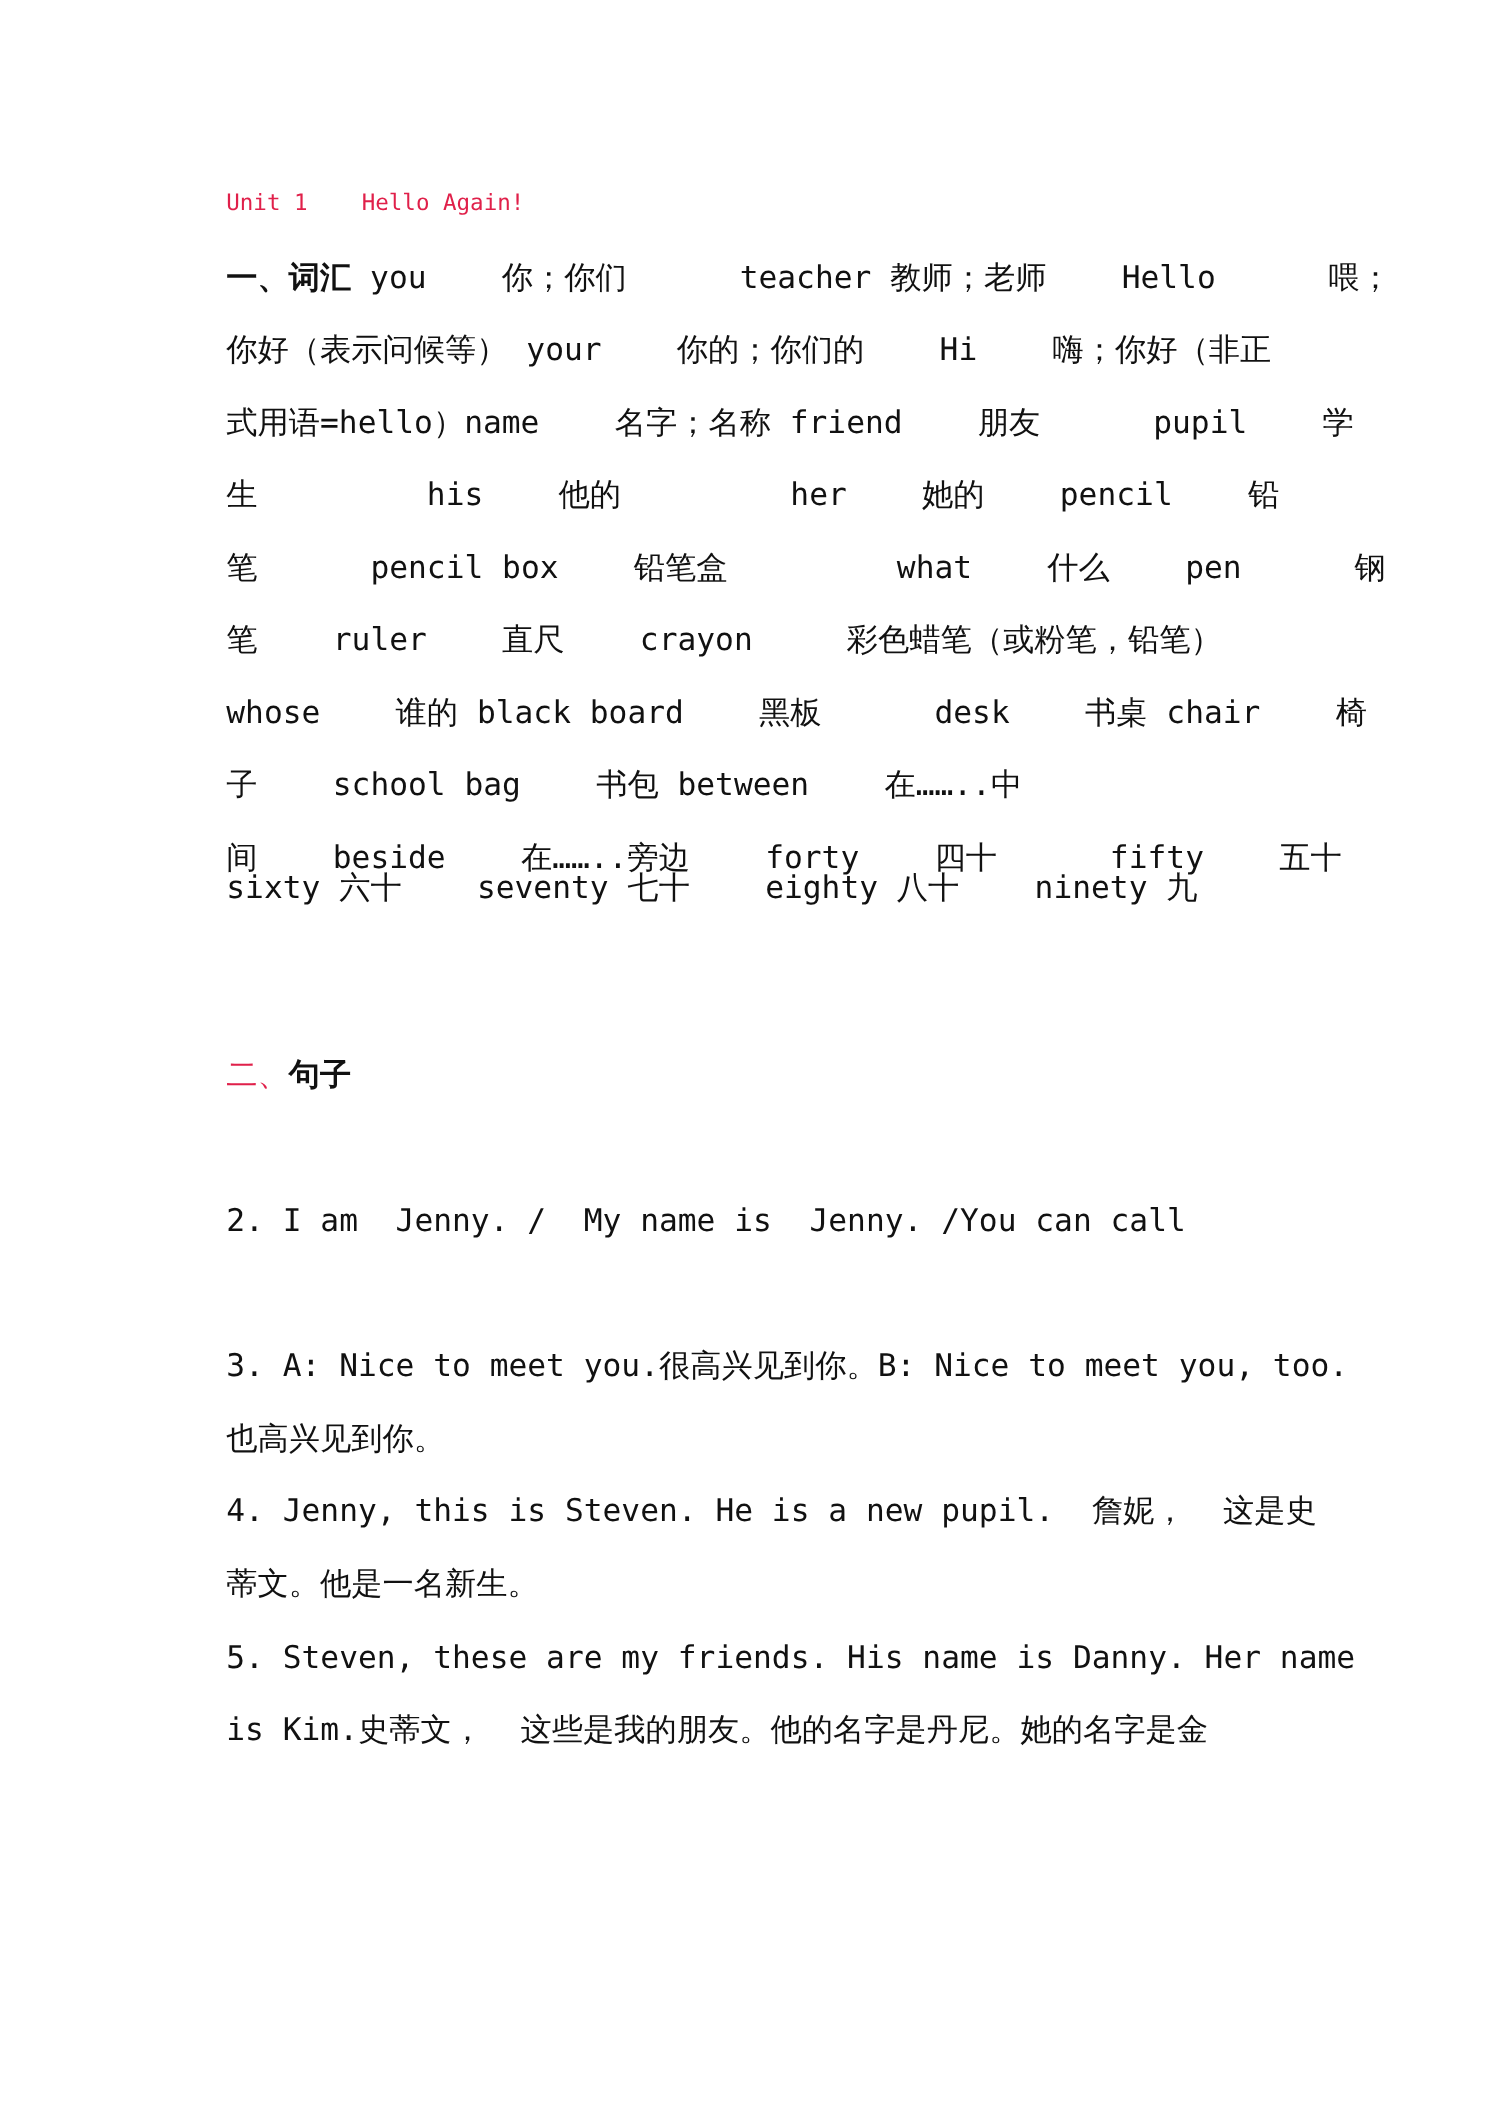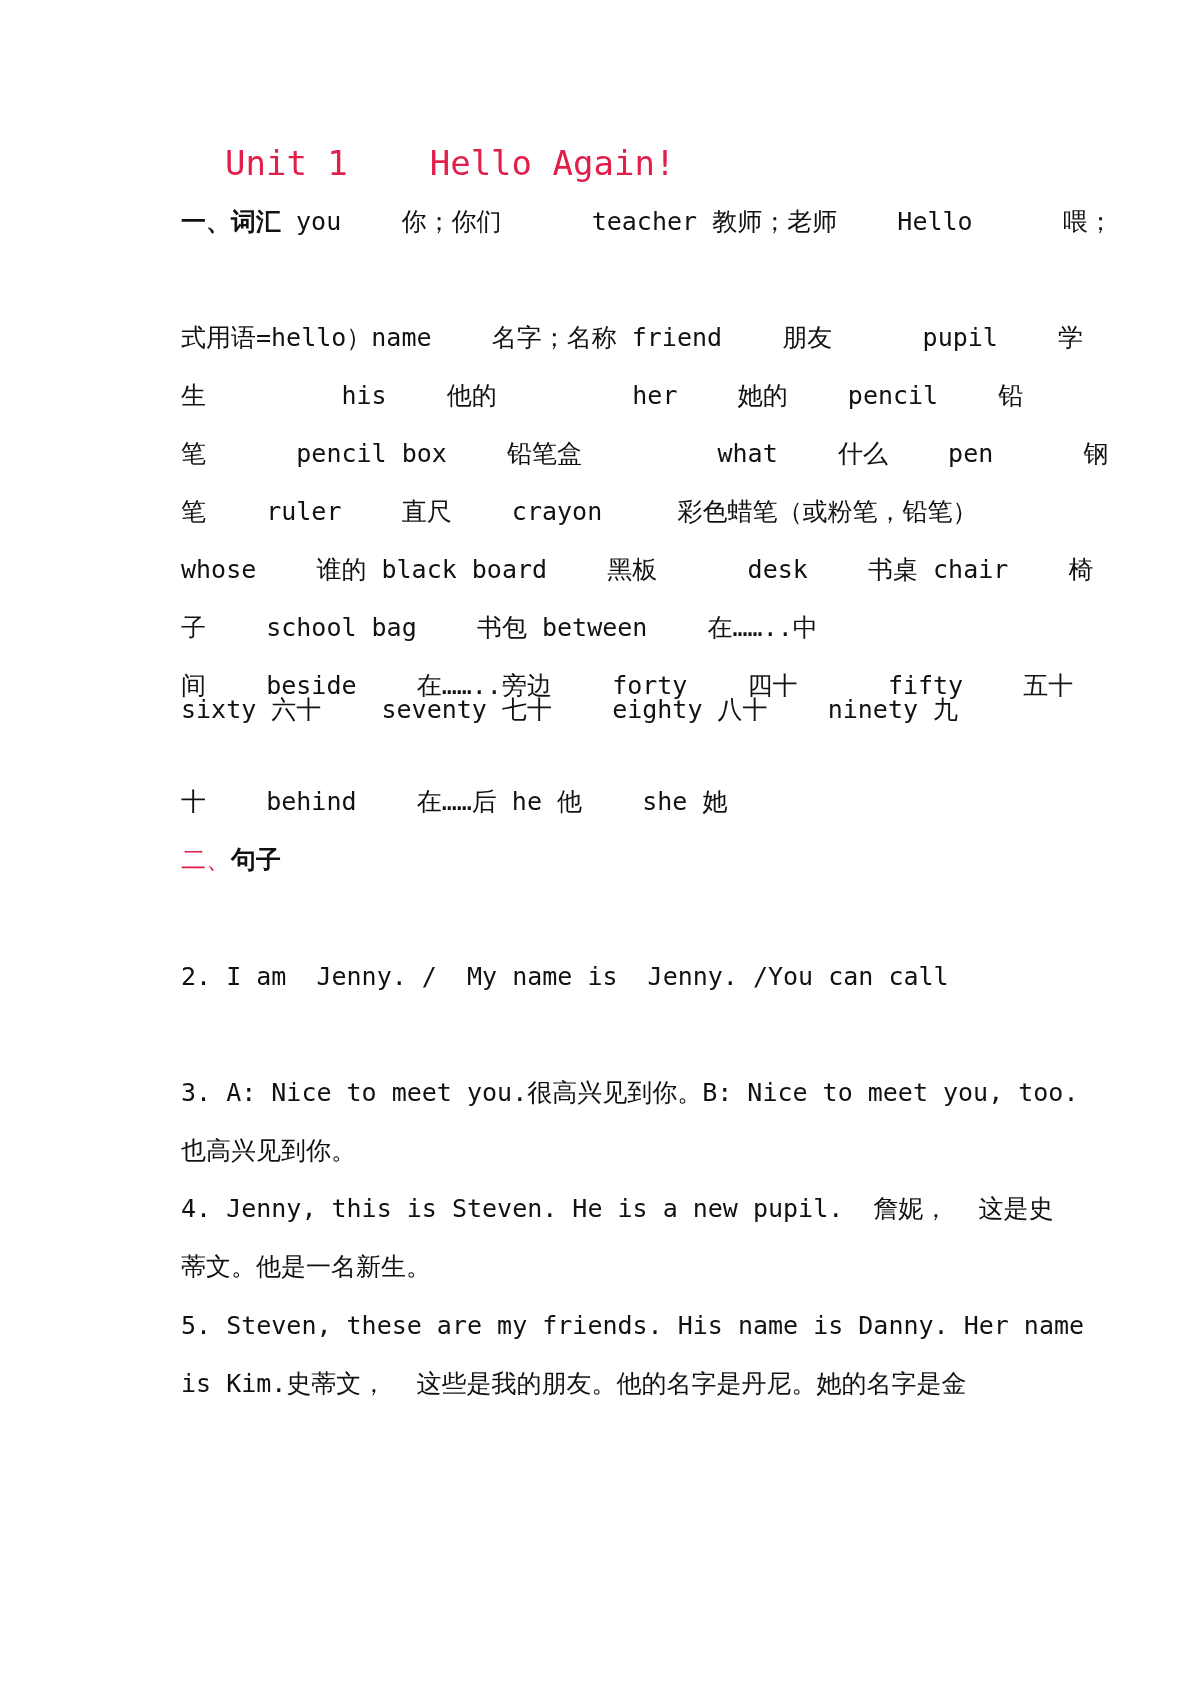--- a/index.html
+++ b/index.html
@@ -1,39 +1,39 @@
 <!DOCTYPE html>
 <html><head>
 <meta charset="utf-8">
 <style>
   html, body { margin: 0; padding: 0; background: #ffffff; }
   body { width: 1191px; height: 1684px; position: relative; overflow: hidden;
          font-family: "DejaVu Sans Mono", "Liberation Mono", monospace; color: #111; }
   .page { position: absolute; left: 0; top: 0; width: 1191px; height: 1684px; }
   .line { position: absolute; left: 181px; white-space: pre; font-size: 25px; line-height: 30px; }
-  .title { color: #e0204a; font-size: 34px; margin-left: 44px; }
+  .title { color: #e0204a; font-size: 18px; }
   .heading { font-weight: bold; font-family: "DejaVu Sans", sans-serif; text-align: right; }
   .red { color: #e0204a; font-weight: normal; }
 </style>
 </head>
 <body>
 
 <div class="page">
   <div class="line title" style="top:148px">Unit 1    Hello Again!</div>
 
   <div class="line" style="top:207px"><span class="heading">一、词汇</span><span> you    你；你们      teacher 教师；老师    Hello      喂；</span></div>
+  <div class="line" style="top:265px">你好（表示问候等） your    你的；你们的    Hi    嗨；你好（非正</div>
   <div class="line" style="top:323px">式用语=hello）name    名字；名称 friend    朋友      pupil    学</div>
   <div class="line" style="top:381px">生         his    他的         her    她的    pencil    铅</div>
   <div class="line" style="top:439px">笔      pencil box    铅笔盒         what    什么    pen      钢</div>
   <div class="line" style="top:497px">笔    ruler    直尺    crayon     彩色蜡笔（或粉笔，铅笔）</div>
   <div class="line" style="top:555px">whose    谁的 black board    黑板      desk    书桌 chair    椅</div>
   <div class="line" style="top:613px">子    school bag    书包 between    在……..中</div>
   <div class="line" style="top:671px">间    beside    在……..旁边    forty    四十      fifty    五十</div>
   <div class="line" style="top:695px">sixty 六十    seventy 七十    eighty 八十    ninety 九</div>
-  <div class="line" style="top:787px">十    behind    在……后 he 他    she 她</div>
 
   <div class="line heading" style="top:845px"><span class="red">二、</span><span>句子</span></div>
 
   <div class="line" style="top:962px">2. I am  Jenny. /  My name is  Jenny. /You can call</div>
   <div class="line" style="top:1078px">3. A: Nice to meet you.很高兴见到你。B: Nice to meet you, too.</div>
   <div class="line" style="top:1136px">也高兴见到你。</div>
   <div class="line" style="top:1194px">4. Jenny, this is Steven. He is a new pupil.  詹妮，  这是史</div>
   <div class="line" style="top:1252px">蒂文。他是一名新生。</div>
   <div class="line" style="top:1311px">5. Steven, these are my friends. His name is Danny. Her name</div>
   <div class="line" style="top:1369px">is Kim.史蒂文，  这些是我的朋友。他的名字是丹尼。她的名字是金</div>

